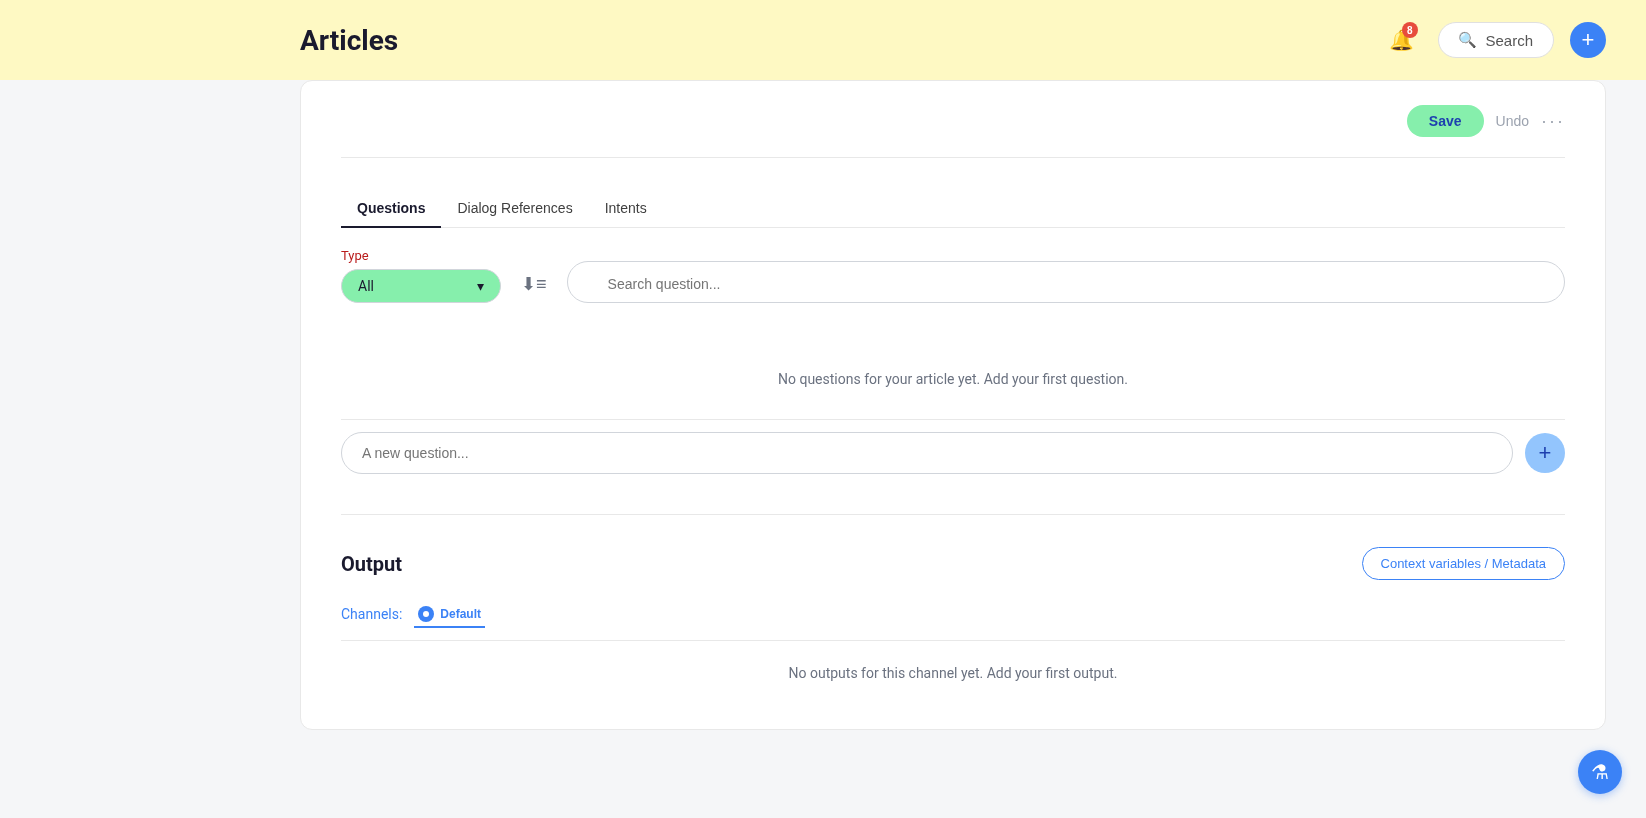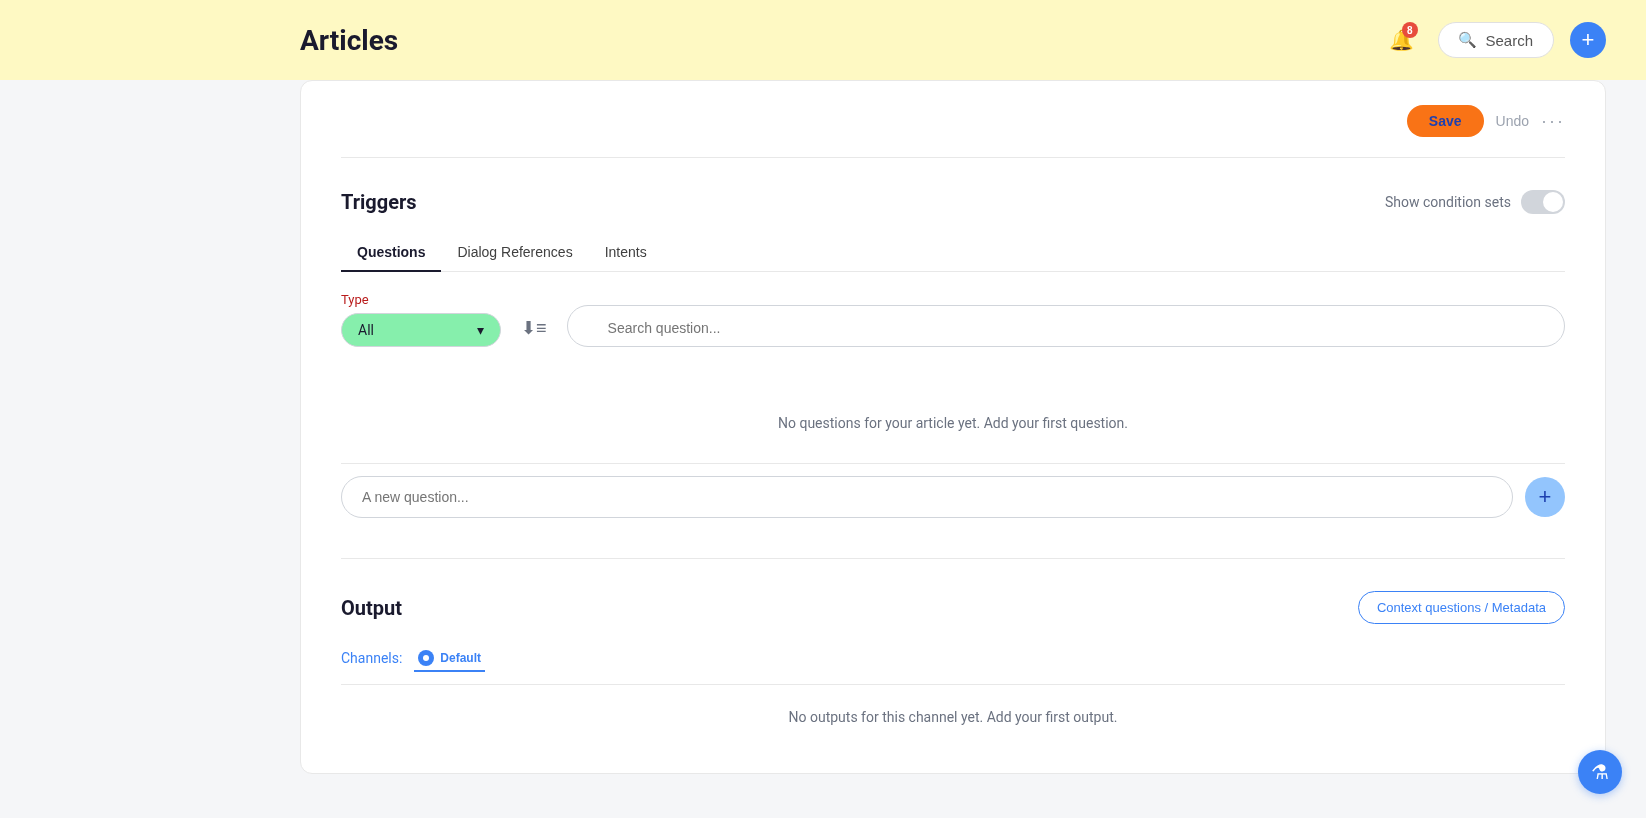--- a/index.html
+++ b/index.html
@@ -98,21 +98,21 @@
     .card-toolbar {
       display: flex;
       align-items: center;
       justify-content: flex-end;
       gap: 12px;
       padding-bottom: 20px;
       border-bottom: 1px solid #e8e8e8;
       margin-bottom: 32px;
     }
     .save-btn {
-      background: #f97316;
+      background: #86efac;
       color: #1e40af;
       border: none;
       border-radius: 20px;
       padding: 8px 22px;
       font-size: 14px;
       font-weight: 600;
       cursor: pointer;
     }
     .undo-btn {
       background: none;
@@ -420,27 +420,20 @@
 
 <div class="main-content">
   <div class="card">
 
     <div class="card-toolbar">
       <button class="save-btn">Save</button>
       <button class="undo-btn">Undo</button>
       <button class="more-btn">···</button>
     </div>
 
-    <div class="section-header">
-      <h2 class="section-title">Triggers</h2>
-      <div class="condition-sets">
-        <span>Show condition sets</span>
-        <button class="toggle"></button>
-      </div>
-    </div>
 
     <div class="tabs">
       <button class="tab active">
         <span>Questions</span>
       </button>
       <button class="tab">
         <span>Dialog References</span>
       </button>
       <button class="tab">
         <span>Intents</span>
@@ -471,21 +464,21 @@
     <div class="new-question-row">
       <input class="new-question-input" type="text" placeholder="A new question..." style="">
       <button class="add-question-btn">
         <span>+</span>
       </button>
     </div>
 
     <div class="output-section">
       <div class="output-header">
         <h2 class="section-title">Output</h2>
-        <button class="context-vars-btn">Context questions / Metadata</button>
+        <button class="context-vars-btn">Context variables / Metadata</button>
       </div>
       <div class="channels-row">
         <span class="channels-label">Channels:</span>
         <button class="channel-tab">
           <div class="channel-dot">
             <div class="channel-dot-inner"></div>
           </div>
           <span>Default</span>
         </button>
       </div>

